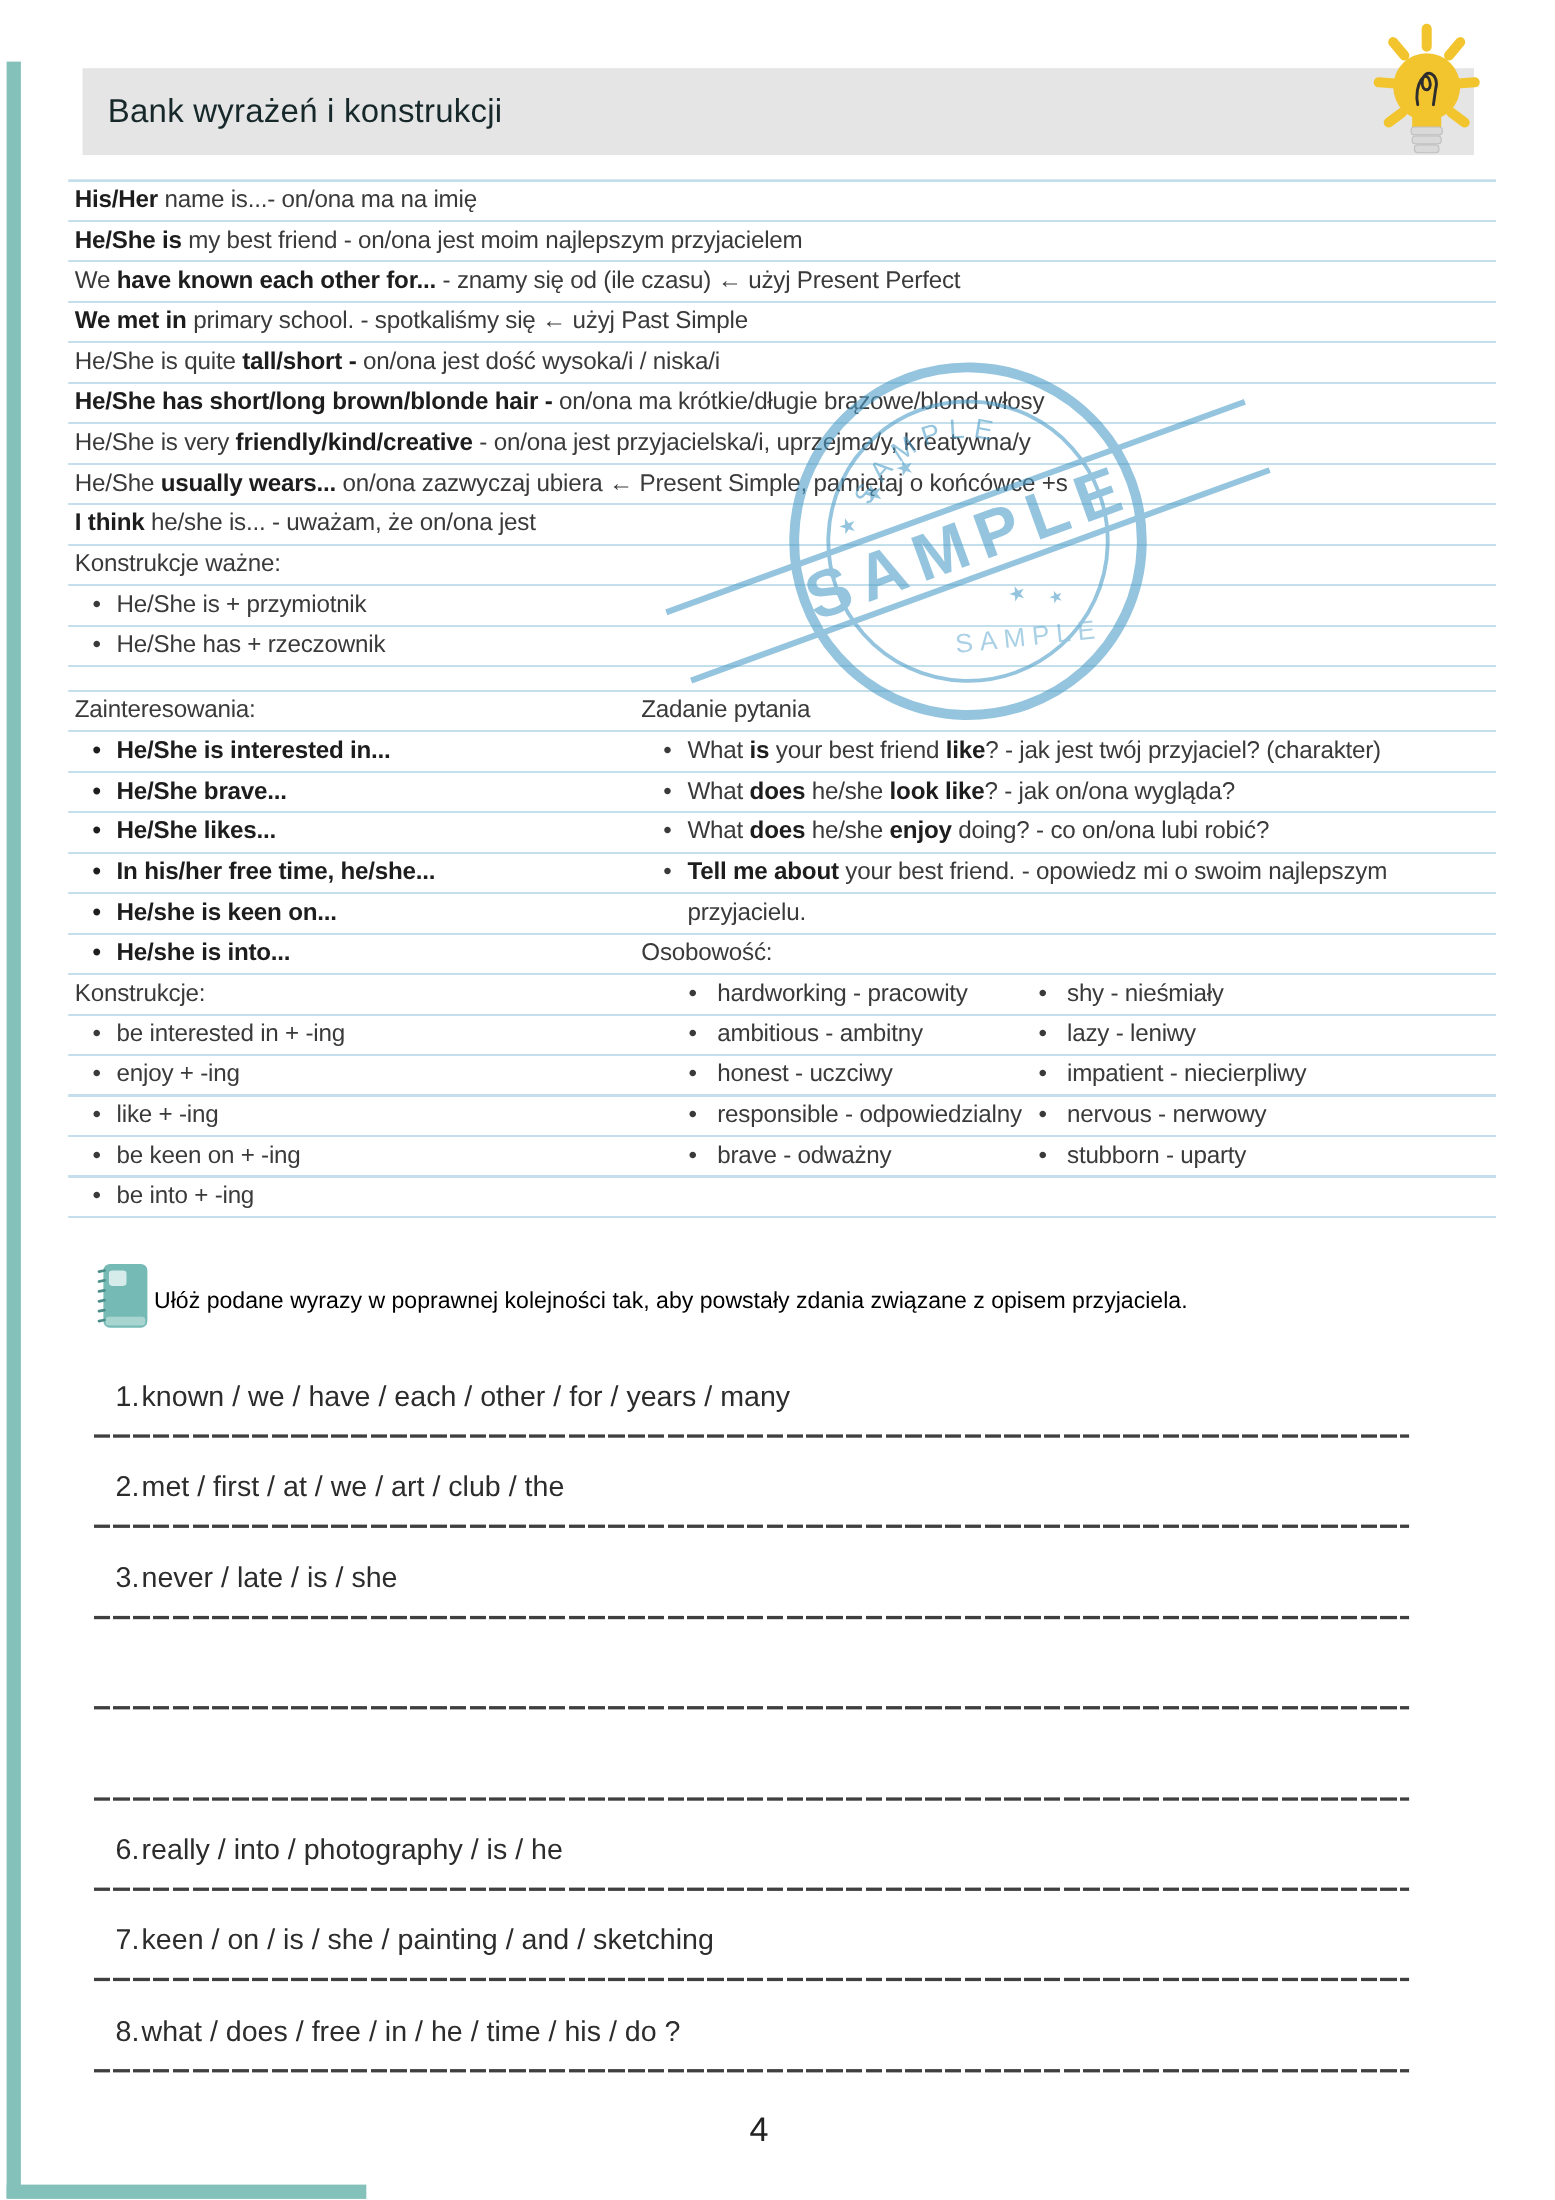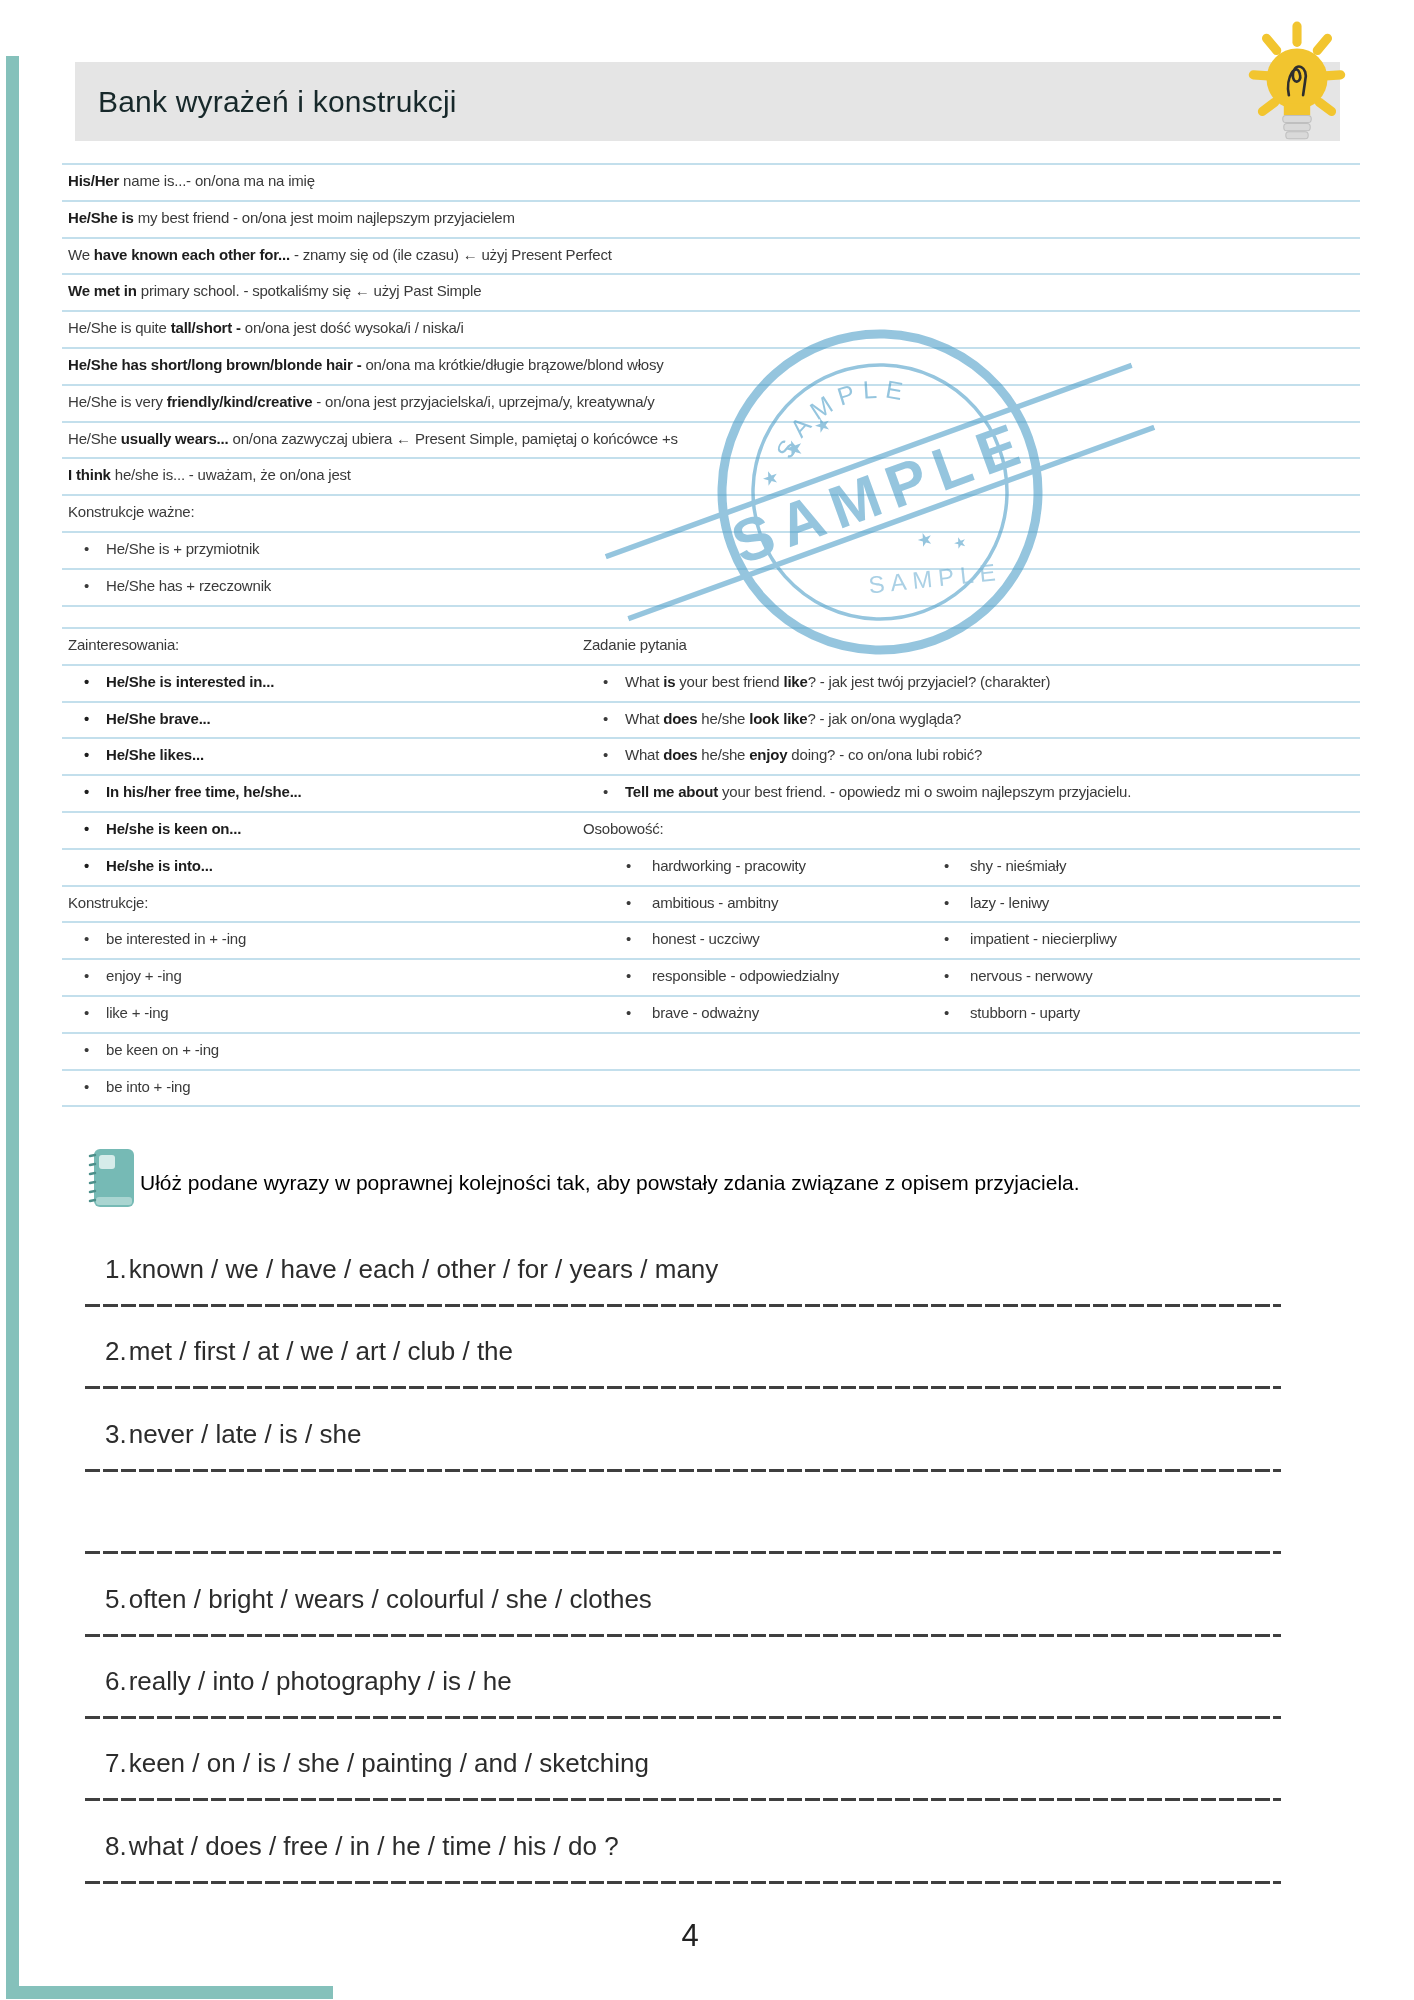--- a/index.html
+++ b/index.html
@@ -10,21 +10,21 @@
   .edge-bottom{position:absolute;left:6px;top:1986px;width:327px;height:13px;background:#85c1bb;}
   
   .hdr{position:absolute;left:75px;top:62px;width:1265px;height:79px;background:#e5e5e5;}
   .hdr .t{line-height:79px;padding-left:23px;font-size:30px;color:#17282a;letter-spacing:.2px;}
   .bulb{position:absolute;left:1243px;top:18px;width:108px;height:132px;}
   
   .rules{position:absolute;left:62px;width:1298px;
          background-image:repeating-linear-gradient(to bottom,#c3dfec 0 2px,rgba(0,0,0,0) 2px 36.8px);}
   #part1{top:163px;height:444px;}
   #part2{top:627px;height:481px;}
-  .row{height:36.8px;line-height:36.8px;font-size:15px;white-space:nowrap;padding-left:6px;letter-spacing:-.2px;}
+  .row{height:36.8px;line-height:36.8px;font-size:22px;white-space:nowrap;padding-left:6px;letter-spacing:-.2px;}
   .bd{font-weight:700;color:#1d1d1d;}
   .bullet{display:flex;align-items:flex-start;padding-left:0;}
   .dot{width:22px;margin-left:22px;flex:0 0 auto;text-align:left;}
   .bullet .tx{flex:0 1 auto;}
   .boldrow{font-weight:700;color:#1d1d1d;}
   .colL{position:absolute;left:0;top:0;width:505px;}
   .colR{position:absolute;left:507px;top:0;width:791px;}
   .colR .row{padding-left:14px;}
   .colR .bullet{padding-left:0;}
   .colR .dot{margin-left:34px;}
@@ -268,21 +268,20 @@
       <div class="blank"></div>
       </div>
     <div class="ex-item">
       <div class="line1"><span class="num">3.</span><span>never / late / is / she</span></div>
       <div class="blank"></div>
       </div>
     <div class="ex-item">
       <div class="blank"></div>
       </div>
     <div class="ex-item">
-      <div class="line1"><span class="num">5.</span><span>often / bright / wears / colourful / she / clothes</span></div>
       <div class="blank"></div>
       </div>
     <div class="ex-item">
       <div class="line1"><span class="num">6.</span><span>really / into / photography / is / he</span></div>
       <div class="blank"></div>
       </div>
     <div class="ex-item">
       <div class="line1"><span class="num">7.</span><span>keen / on / is / she / painting / and / sketching</span></div>
       <div class="blank"></div>
       </div>

